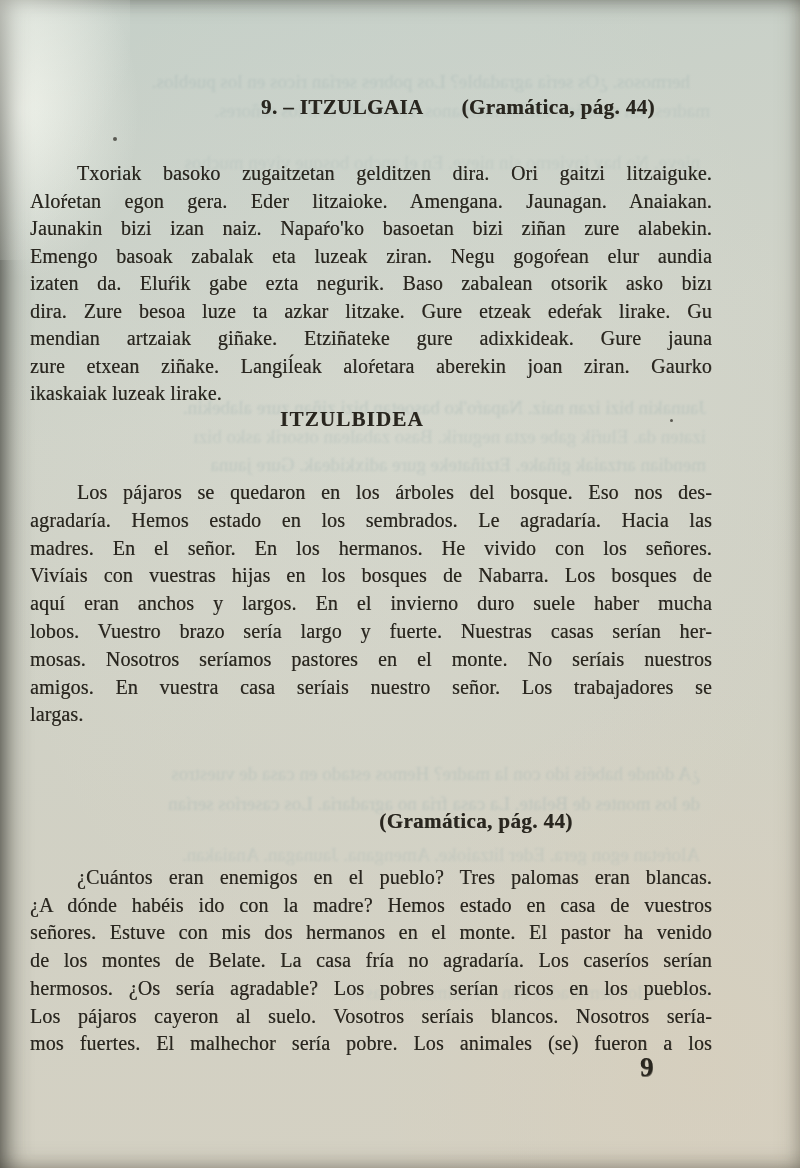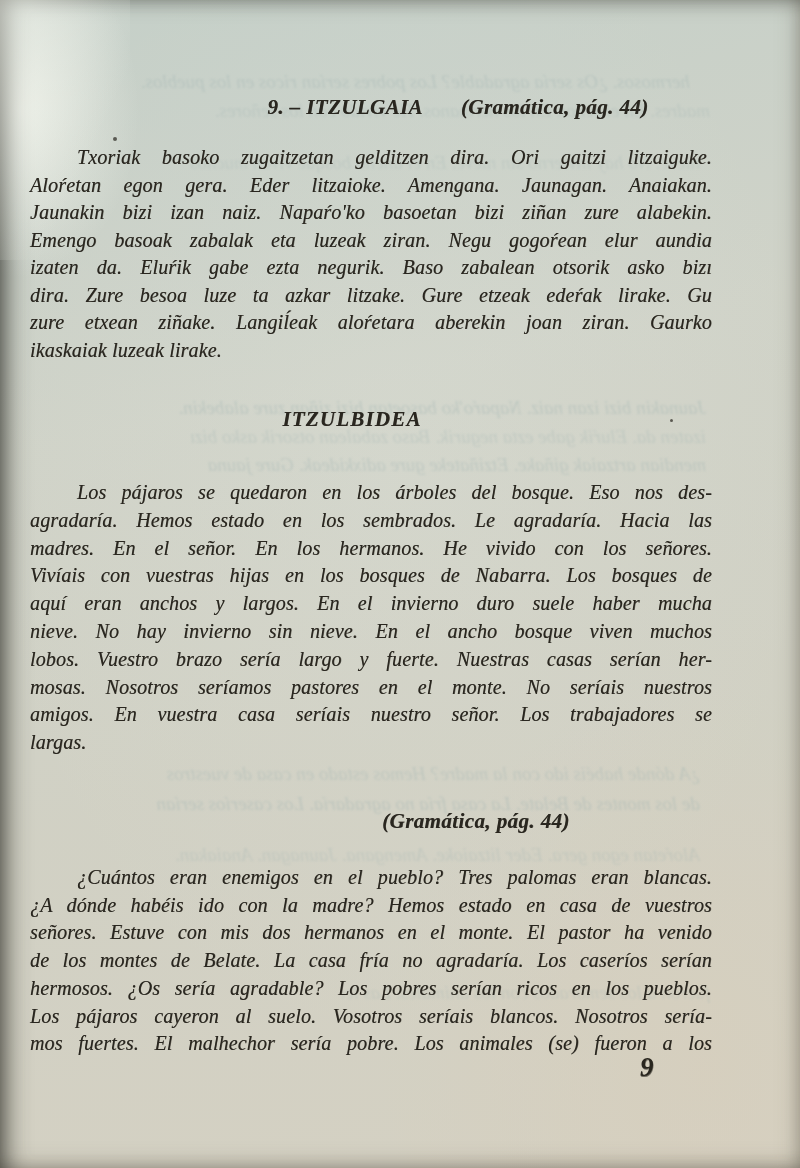--- a/index.html
+++ b/index.html
@@ -20,21 +20,20 @@
       radial-gradient(170px 240px at 20px 110px, rgba(238,241,233,.9), rgba(238,241,233,0) 70%),
       linear-gradient(168deg, rgba(184,203,200,.50) 0%, rgba(196,204,196,.15) 34%, rgba(206,200,184,.28) 62%, rgba(215,206,189,.55) 100%),
       radial-gradient(430px 520px at 88% 92%, rgba(217,206,185,.55), rgba(217,206,185,0) 75%),
       radial-gradient(520px 720px at 50% 40%, rgba(223,227,219,.35), rgba(210,212,202,0) 80%);
     box-shadow:
       inset 18px 0 26px -14px rgba(42,42,36,.85),
       inset -14px 0 22px -14px rgba(95,90,76,.55),
       inset 0 14px 20px -14px rgba(90,92,82,.5),
       inset 0 -16px 24px -16px rgba(105,96,78,.4);
     color:var(--ink);
-    font-style:italic;
   }
   
   .bleed{
     position:absolute;
     transform:scaleX(-1);
     filter:blur(1.3px);
     color:var(--bleed-ink);
     font-size:19px;line-height:24px;
     white-space:nowrap;overflow:hidden;
     pointer-events:none;
@@ -63,21 +62,21 @@
     position:absolute;top:404px;left:30px;width:682px;
     text-align:center;transform:translateX(-19px);
     font-weight:bold;font-size:21px;line-height:30px;letter-spacing:1.2px;
     text-shadow:.35px .45px .4px rgba(41,38,31,.6);
   }
   .para{
     position:absolute;left:30px;width:682px;
     font-size:20px;letter-spacing:.15px;
     text-shadow:.35px .45px .4px rgba(41,38,31,.55);
   }
-  .lh1{top:144px;line-height:27.5px;}
+  .lh1{top:160px;line-height:27.5px;}
   .lh2{top:479px;line-height:27.8px;}
   .lh3{top:864px;line-height:27.7px;}
   .para > div{text-align:justify;text-align-last:justify;}
   .para > div:first-child{text-indent:47px;}
   .para > div:last-child{text-align-last:left;}
   .para.cont > div:last-child{text-align-last:justify;}
 
   .pagenum{
     position:absolute;left:640px;top:1051px;
     font-size:27px;font-weight:bold;line-height:32px;
@@ -118,33 +117,33 @@
     <span>(Gramática, pág. 44)</span>
   </div>
 
   <div class="para lh1">
       <div>Txoriak basoko zugaitzetan gelditzen dira. Ori gaitzi litzaiguke.</div>
       <div>Aloŕetan egon gera. Eder litzaioke. Amengana. Jaunagan. Anaiakan.</div>
       <div>Jaunakin bizi izan naiz. Napaŕo'ko basoetan bizi ziñan zure alabekin.</div>
       <div>Emengo basoak zabalak eta luzeak ziran. Negu gogoŕean elur aundia</div>
       <div>izaten da. Eluŕik gabe ezta negurik. Baso zabalean otsorik asko bizı</div>
       <div>dira. Zure besoa luze ta azkar litzake. Gure etzeak edeŕak lirake. Gu</div>
+      <div>mendian artzaiak giñake. Etziñateke gure adixkideak. Gure jauna</div>
       <div>zure etxean ziñake. Langiĺeak aloŕetara aberekin joan ziran. Gaurko</div>
       <div>ikaskaiak luzeak lirake.</div>
     </div>
 
   <div class="hitz">ITZULBIDEA</div>
 
   <div class="para lh2">
       <div>Los pájaros se quedaron en los árboles del bosque. Eso nos des-</div>
       <div>agradaría. Hemos estado en los sembrados. Le agradaría. Hacia las</div>
       <div>madres. En el señor. En los hermanos. He vivido con los señores.</div>
       <div>Vivíais con vuestras hijas en los bosques de Nabarra. Los bosques de</div>
       <div>aquí eran anchos y largos. En el invierno duro suele haber mucha</div>
-      <div>nieve. No hay invierno sin nieve. En el ancho bosque viven muchos</div>
       <div>lobos. Vuestro brazo sería largo y fuerte. Nuestras casas serían her-</div>
       <div>mosas. Nosotros seríamos pastores en el monte. No seríais nuestros</div>
       <div>amigos. En vuestra casa seríais nuestro señor. Los trabajadores se</div>
       <div>largas.</div>
     </div>
 
   <div class="heading-line h10">
     <span>(Gramática, pág. 44)</span>
   </div>
 

